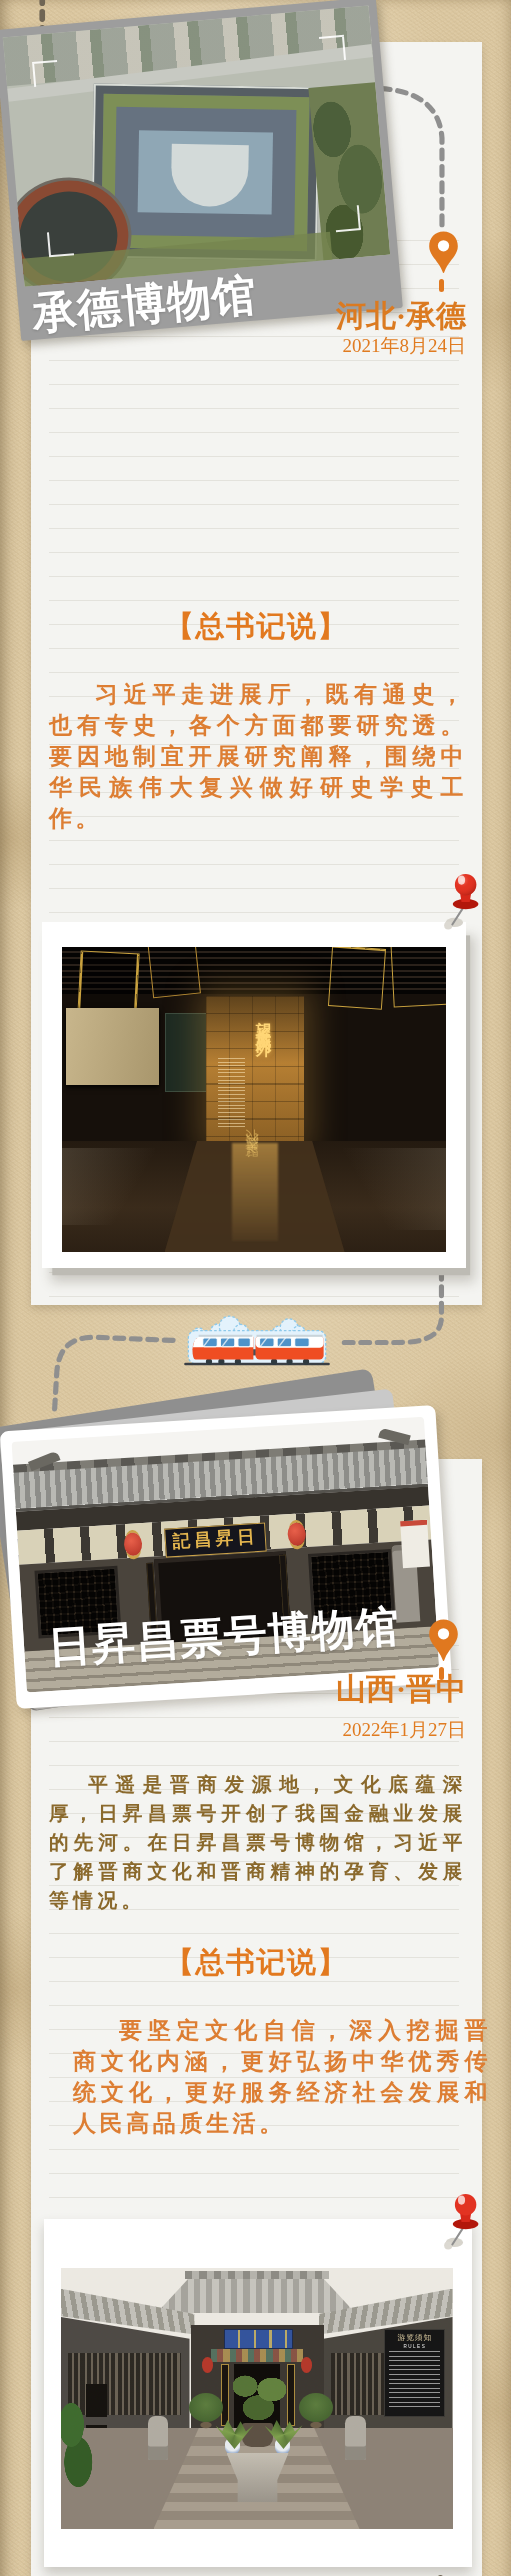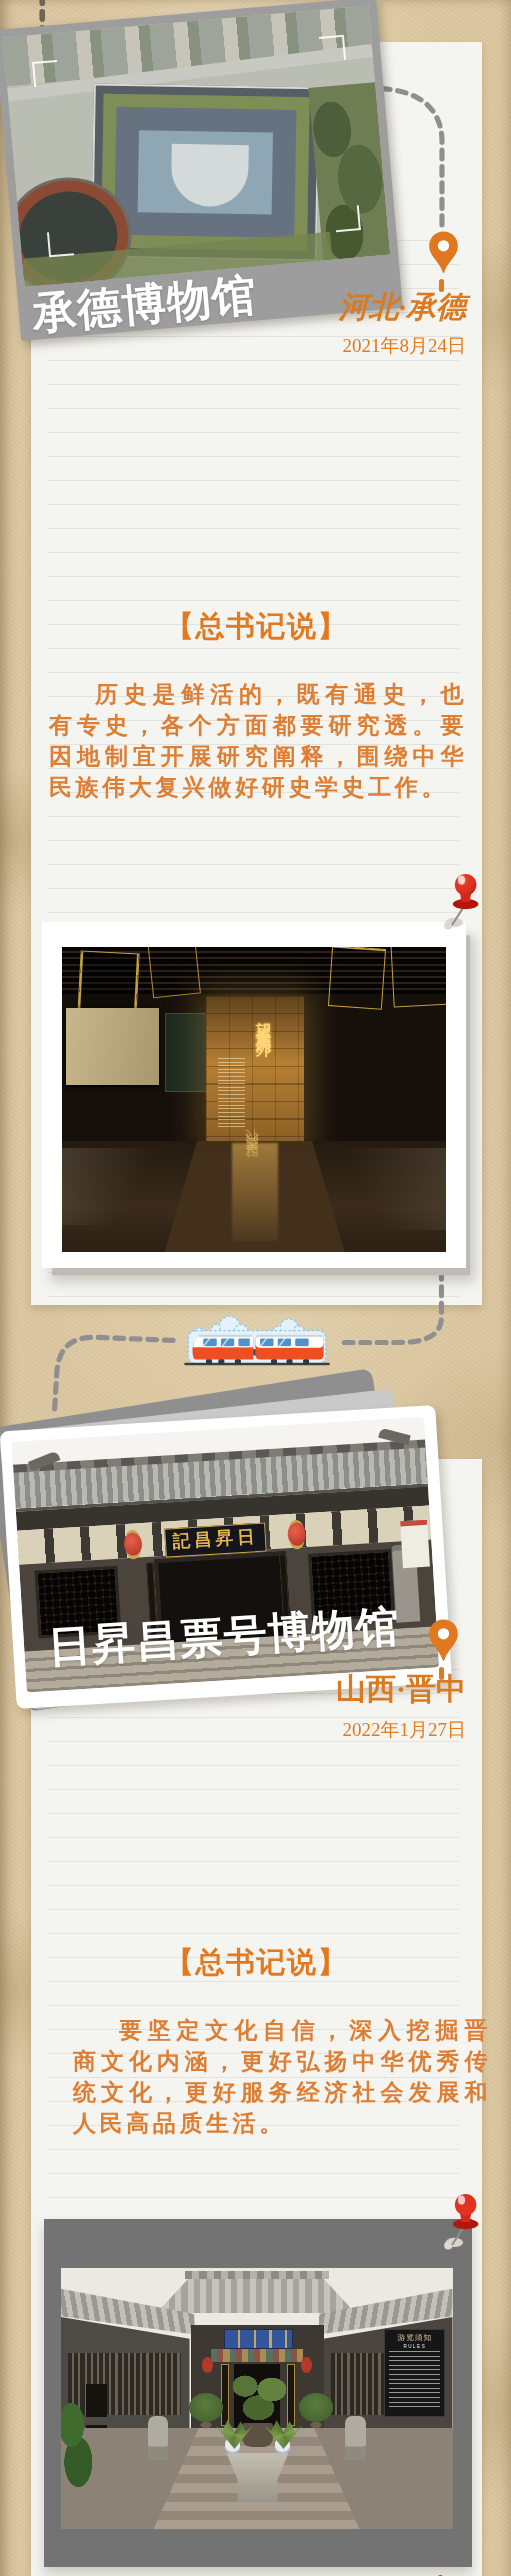--- a/index.html
+++ b/index.html
@@ -93,27 +93,27 @@
     </div>
     <div class="big-title" style="left:13.4px;top:257px;font-size:44px;">承德博物馆</div>
   </div>
 
   <svg class="abs" style="left:427px;top:230px;z-index:5;" width="33" height="45" viewBox="0 0 64 88">
     <path d="M32 3 C15 3 4 16 4 32 C4 50 22 60 30 81 Q32 87 34 81 C42 60 60 50 60 32 C60 16 49 3 32 3 Z" fill="#e0781f"></path>
     <circle cx="32" cy="31" r="11" fill="#ffffff"></circle>
   </svg>
   <div class="pin-dash" style="left:439px;top:279px;"></div>
 
-  <div class="loc" style="top:292px;font-style:italic;">河北·承德</div>
+  <div class="loc" style="top:301px;">河北·承德</div>
   <div class="date" style="top:336px;">2021年8月24日</div>
 
 
   <div class="q-header" style="top:607px;">【总书记说】</div>
 
-  <div class="quote" style="top:679px;">历史是鲜活的，既有通史，也有专史，各个方面都要研究透。要因地制宜开展研究阐释，围绕中华民族伟大复兴做好研史学史工作。</div>
+  <div class="quote" style="top:679px;">习近平走进展厅，既有通史，也有专史，各个方面都要研究透。要因地制宜开展研究阐释，围绕中华民族伟大复兴做好研史学史工作。</div>
 
   <svg class="abs" style="left:437px;top:872px;z-index:7;" width="47" height="58" viewBox="0 0 92 112">
     <ellipse cx="34" cy="98" rx="17" ry="9" fill="#d7d4cc"></ellipse>
     <circle cx="22" cy="104" r="8" fill="#dcd9d2"></circle>
     <line x1="52" y1="68" x2="30" y2="102" stroke="#8f8f8f" stroke-width="4" stroke-linecap="round"></line>
     <ellipse cx="56" cy="62" rx="25" ry="10" fill="#b2170b"></ellipse>
     <path d="M44 34 L68 34 L64 58 L48 58 Z" fill="#d6281a"></path>
     <circle cx="56" cy="24" r="21" fill="#e23322"></circle>
     <circle cx="56" cy="24" r="21" fill="url(#ppgrad)"></circle>
     <defs>
@@ -219,36 +219,37 @@
 
   <svg class="abs" style="left:427px;top:1618px;z-index:6;" width="33" height="45" viewBox="0 0 64 88">
     <path d="M32 3 C15 3 4 16 4 32 C4 50 22 60 30 81 Q32 87 34 81 C42 60 60 50 60 32 C60 16 49 3 32 3 Z" fill="#e0781f"></path>
     <circle cx="32" cy="31" r="11" fill="#ffffff"></circle>
   </svg>
   <div class="pin-dash" style="left:439px;top:1667px;"></div>
 
   <div class="loc" style="top:1674px;">山西·晋中</div>
   <div class="date" style="top:1720px;">2022年1月27日</div>
 
+  <div class="body-text" style="top:1770px;">平遥是晋商发源地，文化底蕴深厚，日昇昌票号开创了我国金融业发展的先河。在日昇昌票号博物馆，习近平了解晋商文化和晋商精神的孕育、发展等情况。</div>
 
   <div class="q-header" style="top:1943px;">【总书记说】</div>
 
   <div class="quote" style="top:2015px;margin-left:24px;">要坚定文化自信，深入挖掘晋商文化内涵，更好弘扬中华优秀传统文化，更好服务经济社会发展和人民高品质生活。</div>
 
   <svg class="abs" style="left:437px;top:2192px;z-index:7;" width="47" height="58" viewBox="0 0 92 112">
     <ellipse cx="34" cy="98" rx="17" ry="9" fill="#d7d4cc"></ellipse>
     <circle cx="22" cy="104" r="8" fill="#dcd9d2"></circle>
     <line x1="52" y1="68" x2="30" y2="102" stroke="#8f8f8f" stroke-width="4" stroke-linecap="round"></line>
     <ellipse cx="56" cy="62" rx="25" ry="10" fill="#b2170b"></ellipse>
     <path d="M44 34 L68 34 L64 58 L48 58 Z" fill="#d6281a"></path>
     <circle cx="56" cy="24" r="21" fill="#e23322"></circle>
     <ellipse cx="48" cy="15" rx="7" ry="9" fill="#ffffff" opacity=".75"></ellipse>
   </svg>
 
-  <div class="photocard" style="left:44px;top:2219px;width:428px;height:348px;background:#737373;box-shadow:0 7.2px 11.3px rgba(80,70,55,.25);">
+  <div class="photocard" style="left:44px;top:2219px;width:428px;height:348px;background:#ffffff;box-shadow:0 7.2px 11.3px rgba(80,70,55,.25);">
     <div class="photo" style="left:16.5px;top:49px;width:392px;height:261px;background:#ece9e2;">
       <div class="abs" style="left:77px;top:9.3px;width:237px;height:36px;background:repeating-linear-gradient(90deg,#c6c4bd 0 6.2px,#a5a39c 6.2px 12.4px);clip-path:polygon(8% 100%,22% 0,78% 0,92% 100%);"></div>
       <div class="abs" style="left:124px;top:3.1px;width:144px;height:8.2px;background:repeating-linear-gradient(90deg,#8d8b84 0 7.2px,#b5b3ac 7.2px 14.4px);"></div>
       <div class="abs" style="left:0;top:20.6px;width:134px;height:46px;background:repeating-linear-gradient(80deg,#c2c0b9 0 5.2px,#9b998f 5.2px 10.3px);clip-path:polygon(0 0,100% 55%,100% 100%,0 60%);"></div>
       <div class="abs" style="right:0;top:20.6px;width:134px;height:46px;background:repeating-linear-gradient(100deg,#c2c0b9 0 5.2px,#9b998f 5.2px 10.3px);clip-path:polygon(0 55%,100% 0,100% 60%,0 100%);"></div>
       <div class="abs" style="left:0;top:49px;width:129px;height:155px;background:#4e4a45;clip-path:polygon(0 0,100% 14%,100% 100%,0 100%);">
         <div class="abs" style="left:7.2px;top:36px;width:113px;height:62px;background:repeating-linear-gradient(90deg,#29251f 0 4.1px,#6e6557 4.1px 6.2px);opacity:.9;"></div>
         <div class="abs" style="left:25px;top:67px;width:21.6px;height:33px;background:#16130f;box-shadow:0 41px 0 #16130f;"></div>
       </div>
       <div class="abs" style="right:0;top:49px;width:129px;height:155px;background:#4a463f;clip-path:polygon(0 14%,100% 0,100% 100%,0 100%);">

